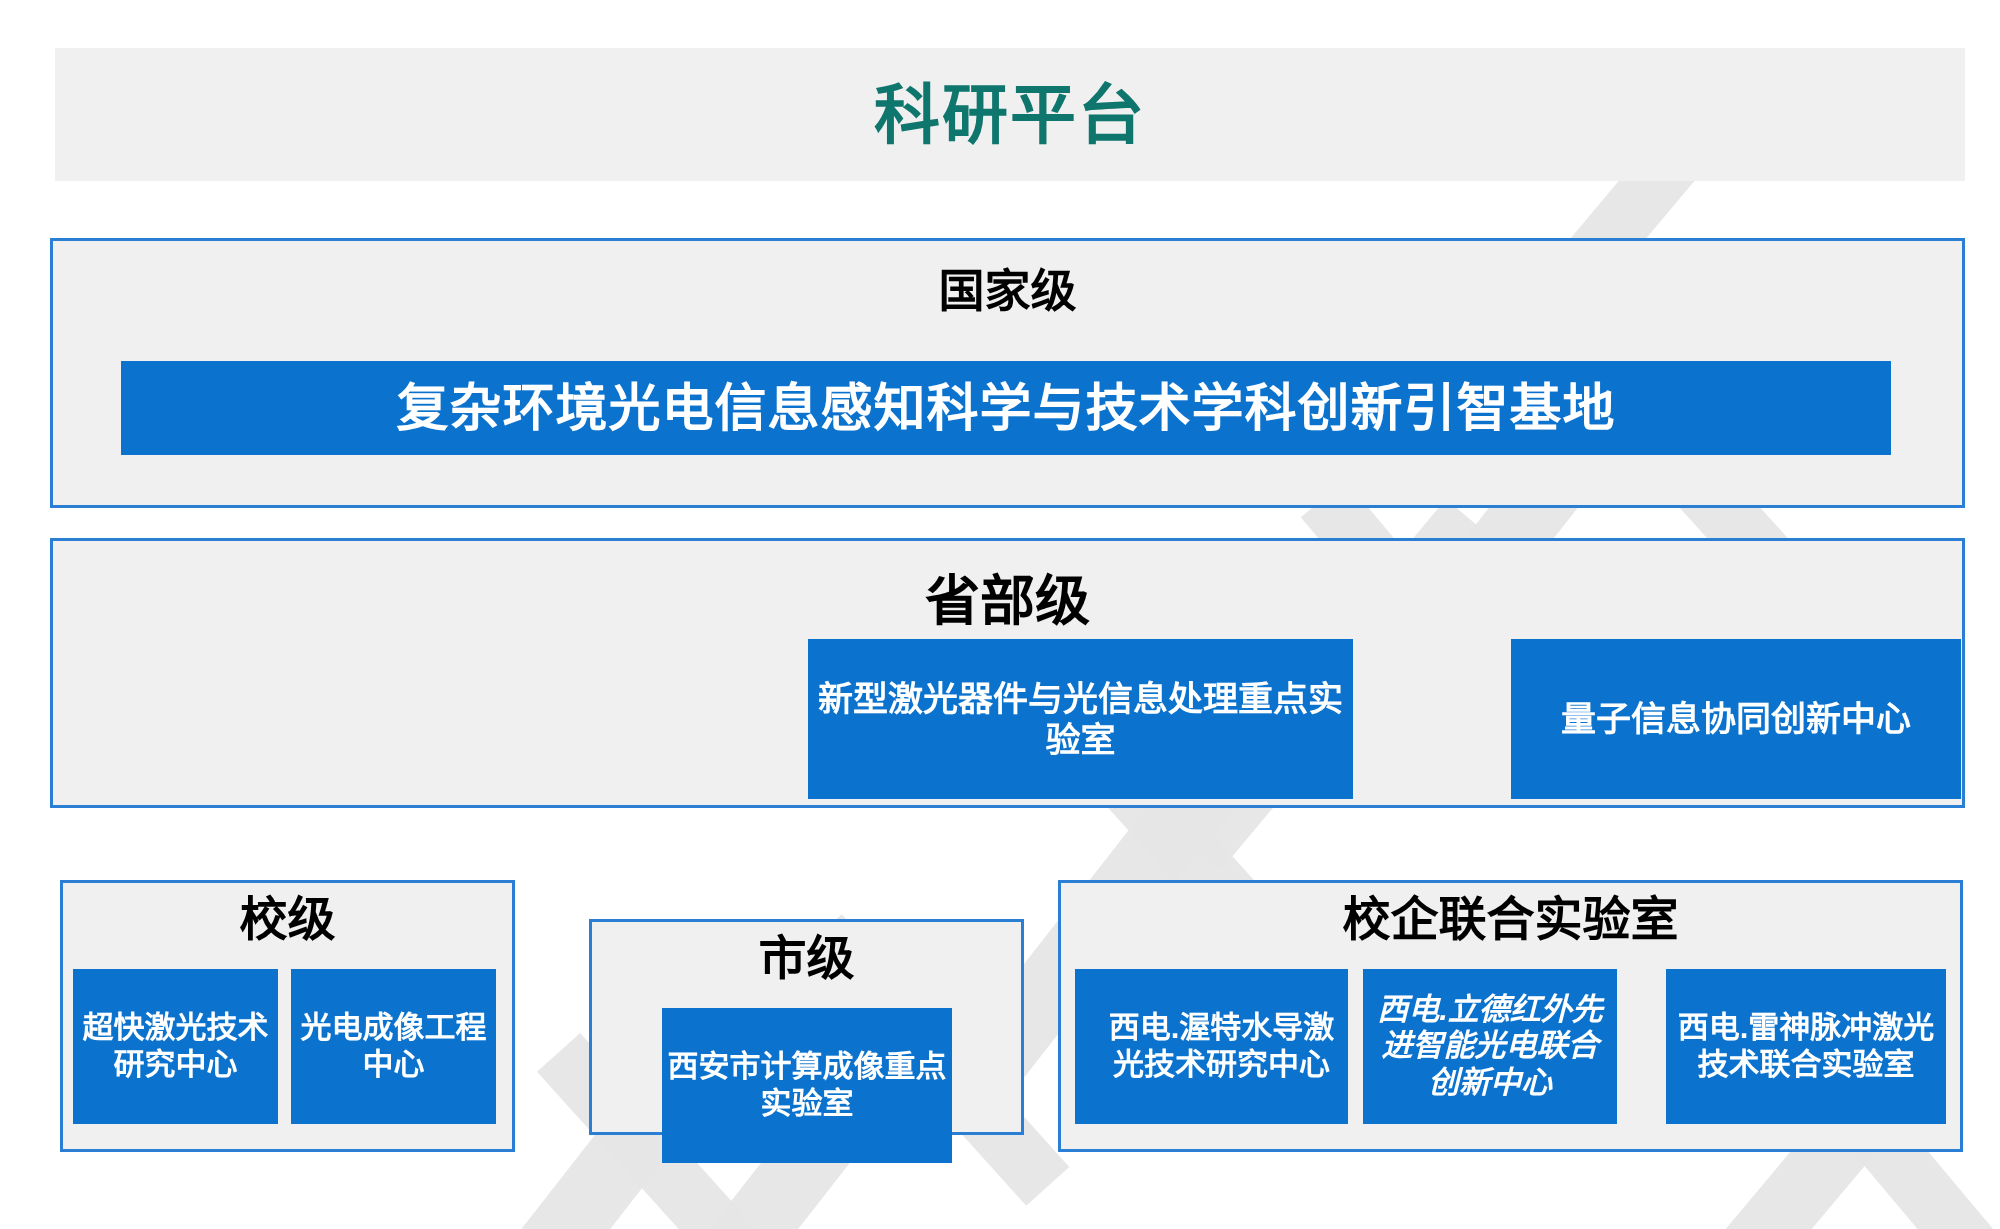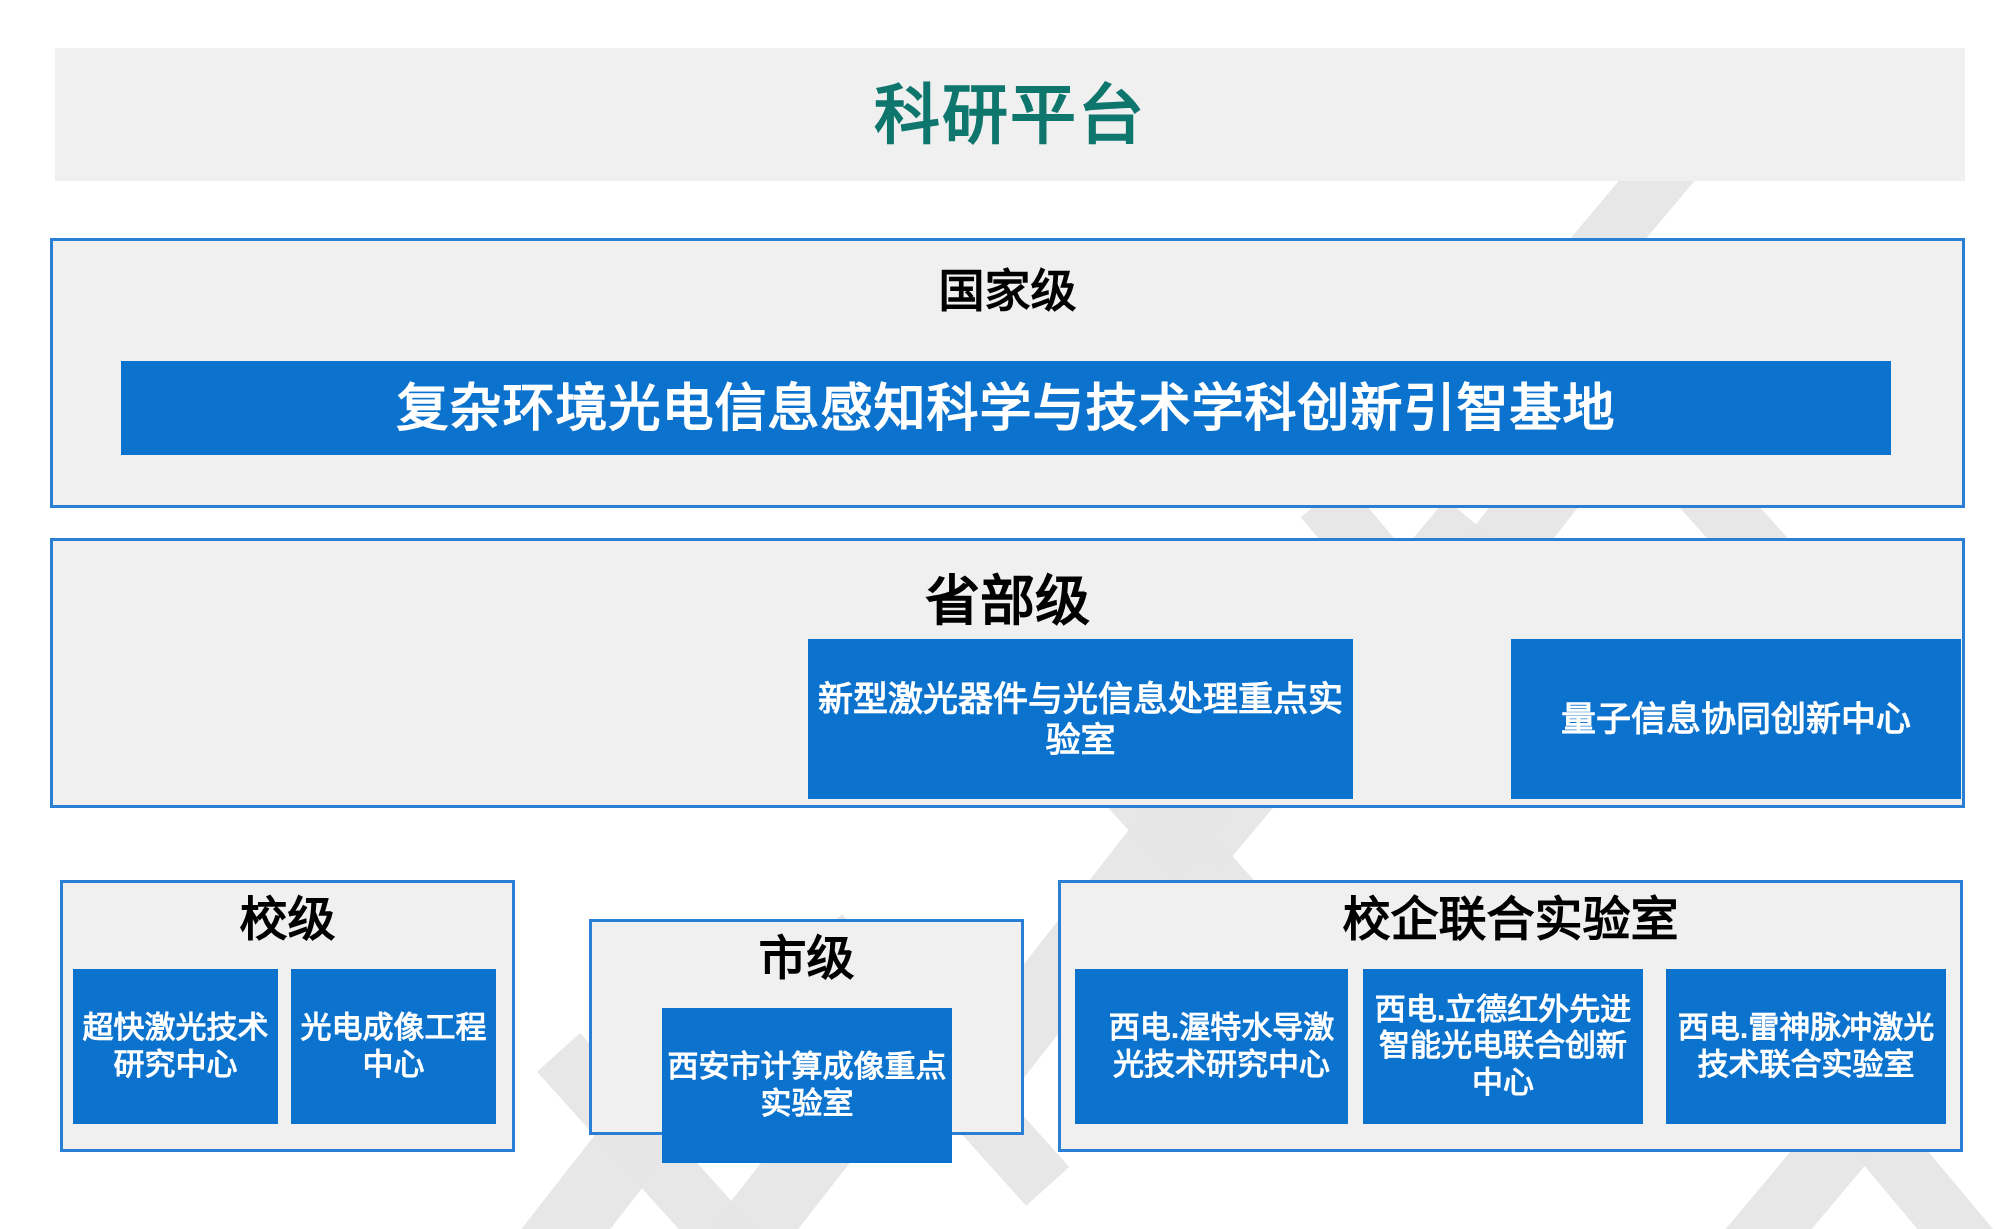--- a/index.html
+++ b/index.html
@@ -183,21 +183,21 @@
     font-size: 31px;
     padding: 0 4px;
   }
 
   #school-box-0 { left: 10px;  width: 205px; }
   #school-box-1 { left: 228px; width: 205px; }
 
   #city-box-0  { left: 70px;  width: 290px; }
 
   #ent-box-0 { left: 14px;  width: 273px; padding-left: 24px; }
-  #ent-box-1 { left: 302px; width: 280px; }
+  #ent-box-1 { left: 302px; width: 254px; font-style: italic; }
   #ent-box-2 { left: 605px; width: 280px; }
 </style>
 </head>
 <body>
 
 <div class="slide">
 
   <div class="watermark">
     <div class="wm-stroke" style="left:1520px; top:270px;  width:70px;  height:420px; transform:rotate(38deg);"></div>
     <div class="wm-stroke" style="left:1620px; top:250px;  width:60px;  height:360px; transform:rotate(-42deg);"></div>

